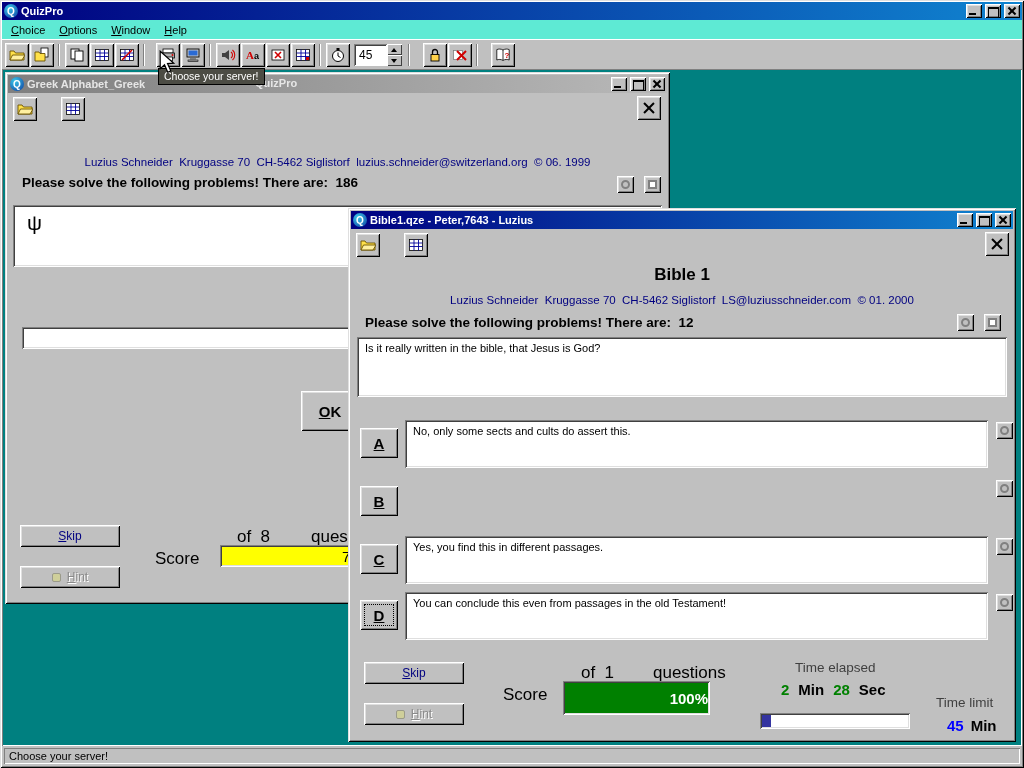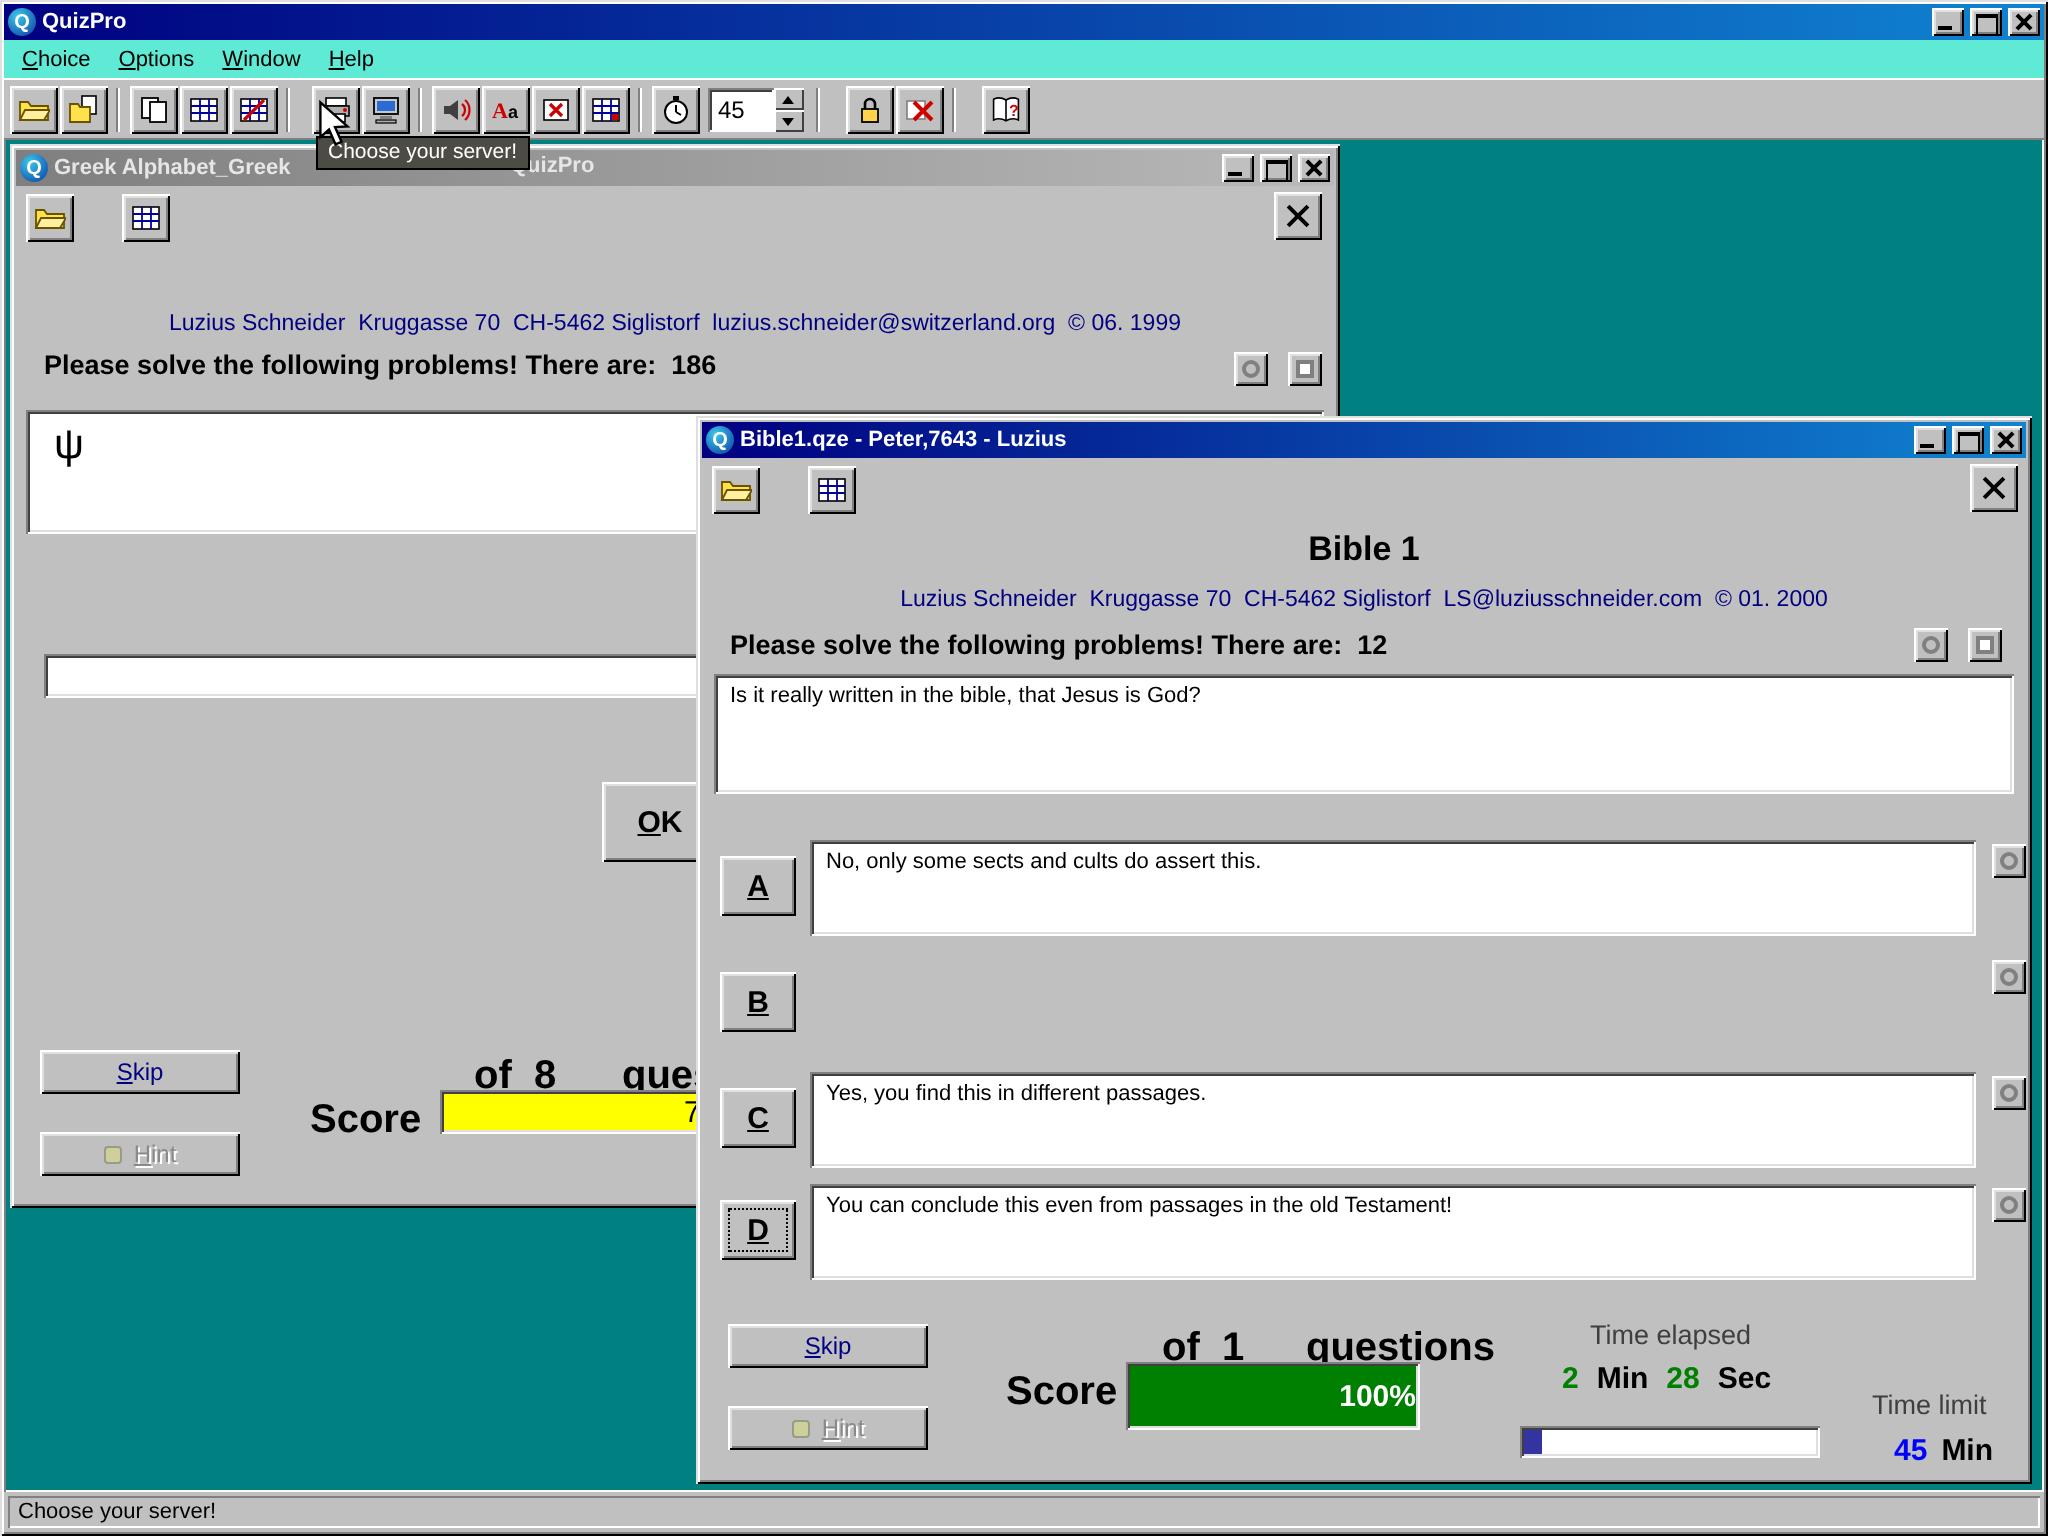--- a/index.html
+++ b/index.html
@@ -61,21 +61,21 @@
 .dot{width:9px;height:9px;border:2px solid #808080;border-radius:50%}
 .sqr{width:9px;height:9px;border:2px solid #808080;background:#fff}
 .letterbtn{width:38px;height:30px;font-weight:bold;font-size:15px}
 .letterbtn.focused{outline:1px dotted #000;outline-offset:-5px}
 .qbox{padding:5px 8px;font-size:11px;overflow:hidden}
 .psi{font-size:21px;padding:6px 14px}
 .skipbtn{color:#000080;font-size:12px}
 .hintbtn{color:#8a8a8a;text-shadow:1px 1px 0 #fff;font-size:12px}
 .hint-ico{width:9px;height:9px;margin-right:6px;background:#cfcf9a;border:1px solid #9a9a8a;border-radius:2px}
 .okbtn{font-weight:bold;font-size:15px}
-.big-label{position:absolute;font-weight:bold;font-size:20px}
+.big-label{position:absolute;font-weight:normal;font-size:17px}
 .gray-label{position:absolute;color:#3f3f3f;font-size:13.5px}
 .progress{position:absolute;background:#fff;box-shadow:inset 1px 1px 0 #808080,inset -1px -1px 0 #fff,inset 2px 2px 0 #404040,inset -2px -2px 0 #dfdfdf}
 .fill{position:absolute;left:2px;top:2px;bottom:2px;display:flex;align-items:center;justify-content:flex-end;font-size:15px}
 .fill.yellow{background:#ffff00;color:#000}
 .fill.green{background:#008000;color:#fff;font-weight:bold}
 .fill.blue{background:#3434a0}
 .elapsed span,.tlim span{font-weight:bold;font-size:15px}
 .elapsed .g{color:#008000}
 .elapsed span{margin-right:9px}
 .tlim .v{color:#0000ff;margin-right:7px}

